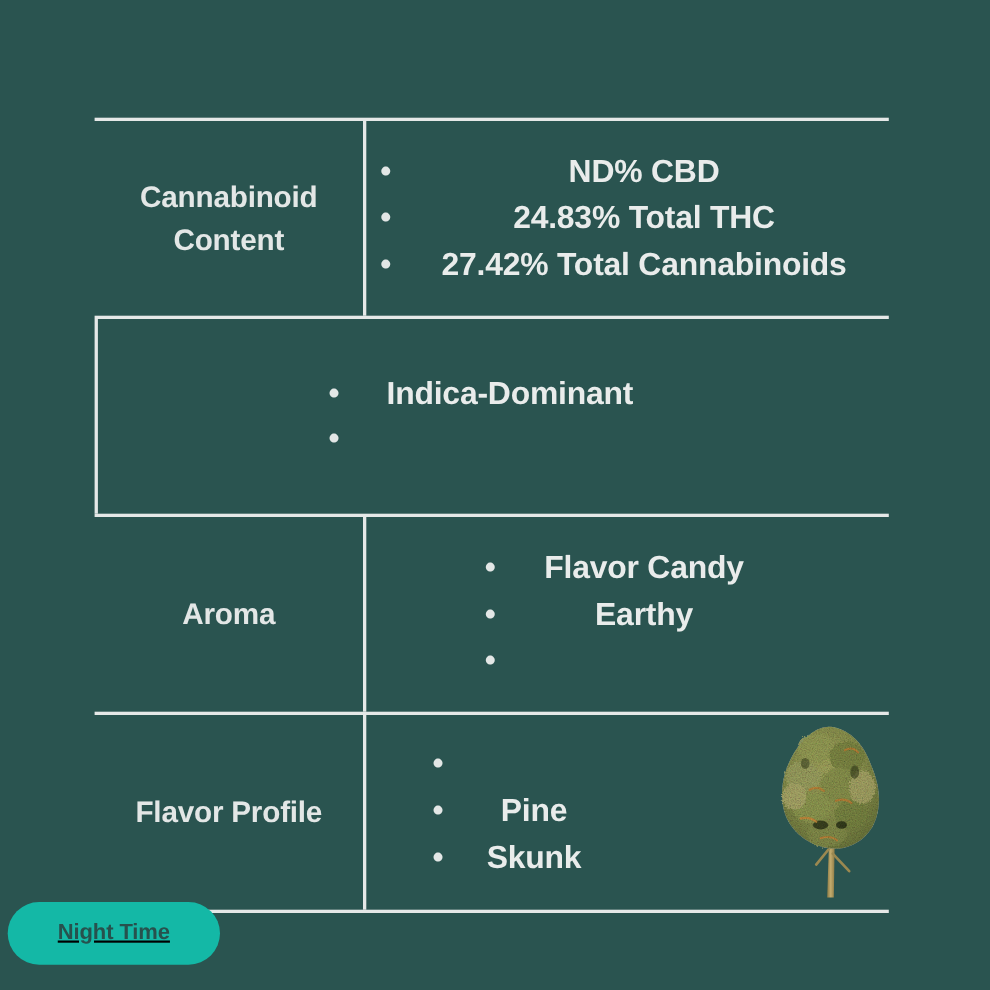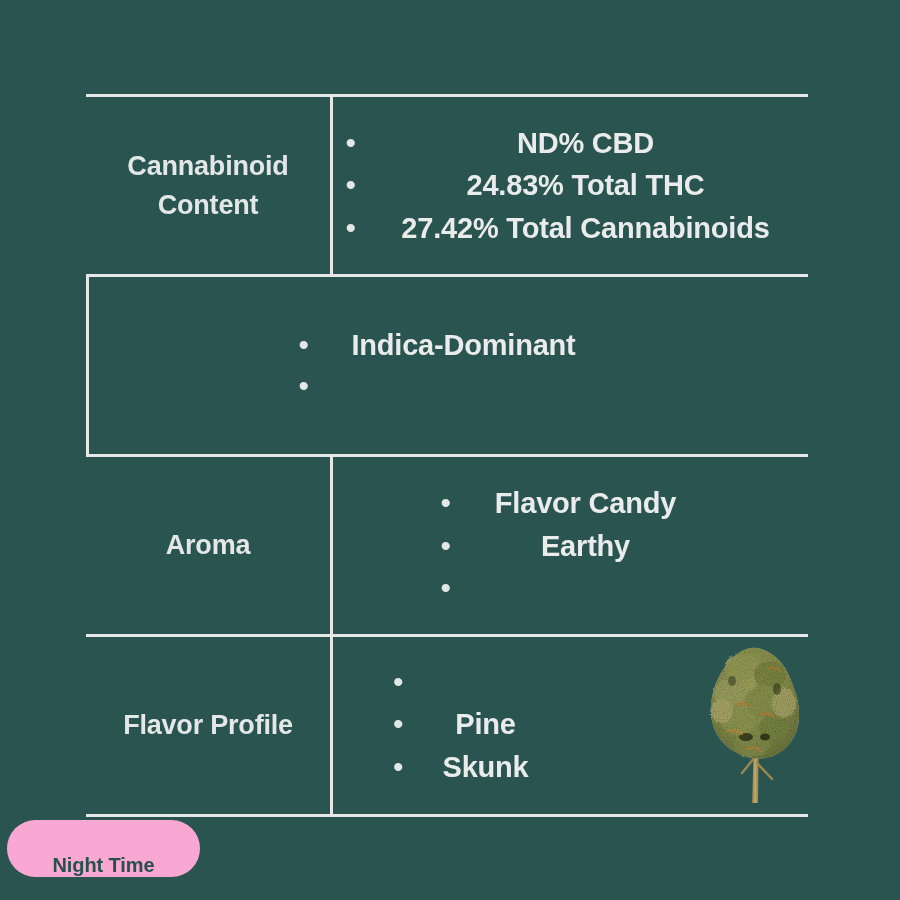--- a/index.html
+++ b/index.html
@@ -11,21 +11,21 @@
     height: 900px;
     background: #2a5450;
     font-family: "Liberation Sans", sans-serif;
     overflow: hidden;
     position: relative;
   }
 
   #spec-table {
     position: absolute;
     left: 86px;
-    top: 94px;
+    top: 107px;
     width: 722px;
   }
 
   .table-rule {
     height: 3px;
     background: #e5e8e7;
     width: 100%;
   }
 
   .spec-row {
@@ -121,25 +121,26 @@
     pointer-events: none;
   }
 
   
   #night-time-badge {
     position: absolute;
     left: 7px;
     top: 820px;
     width: 193px;
     height: 57px;
-    background: #f9a8d4;
+    background: #14b8a6;
     border-radius: 29px;
     display: flex;
-    align-items: flex-end;
+    align-items: center;
     justify-content: center;
+    text-decoration: underline;
   }
   #night-time-badge .badge-label {
     color: #27514d;
     font-size: 20px;
     font-weight: bold;
     letter-spacing: -0.1px;
   }
 </style>
 </head>
 <body>

